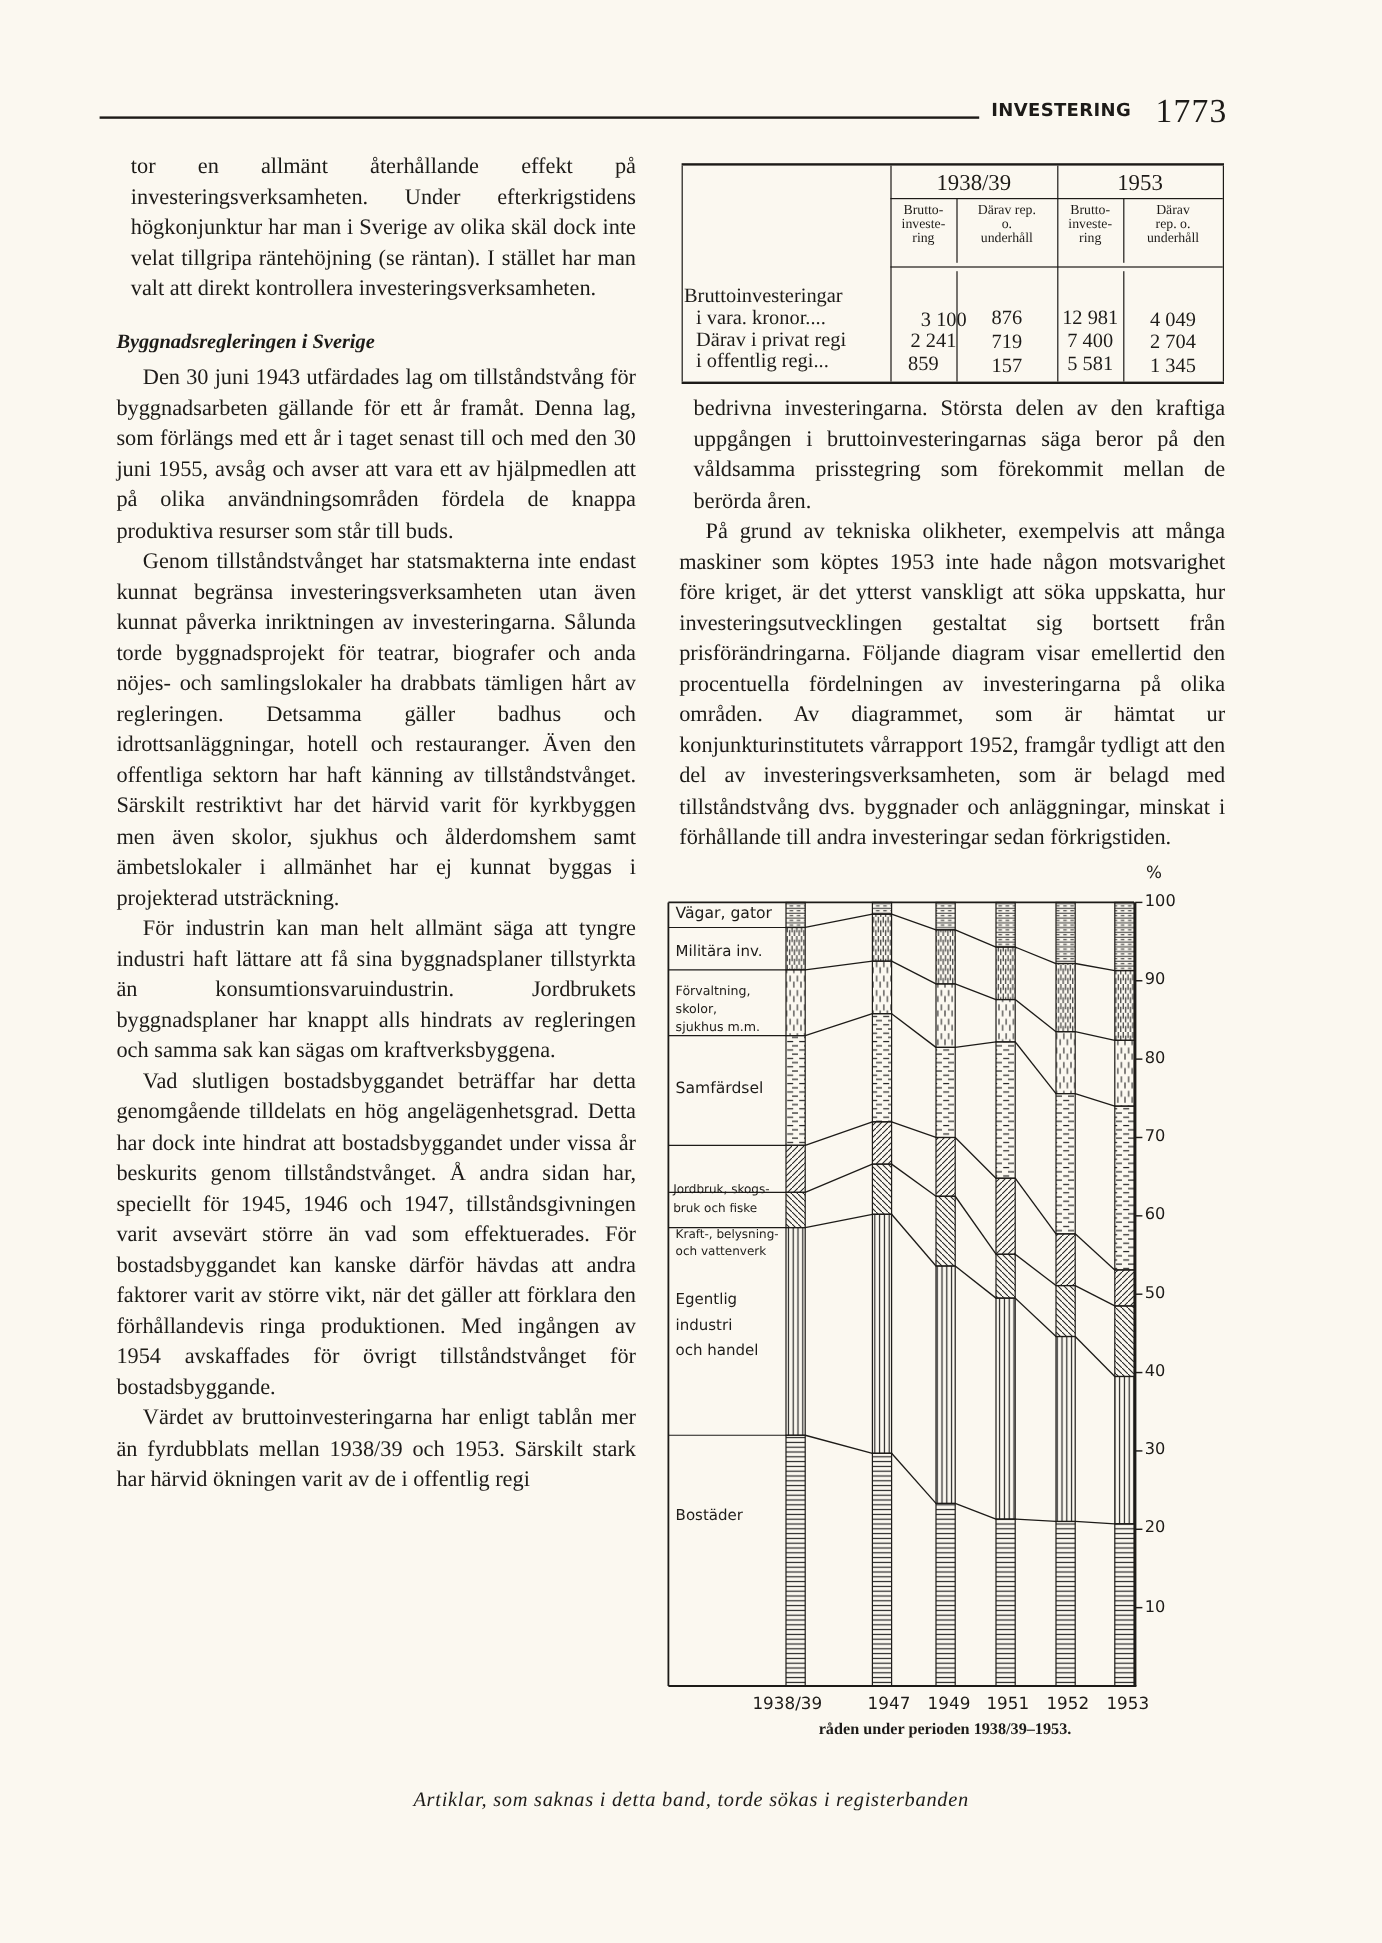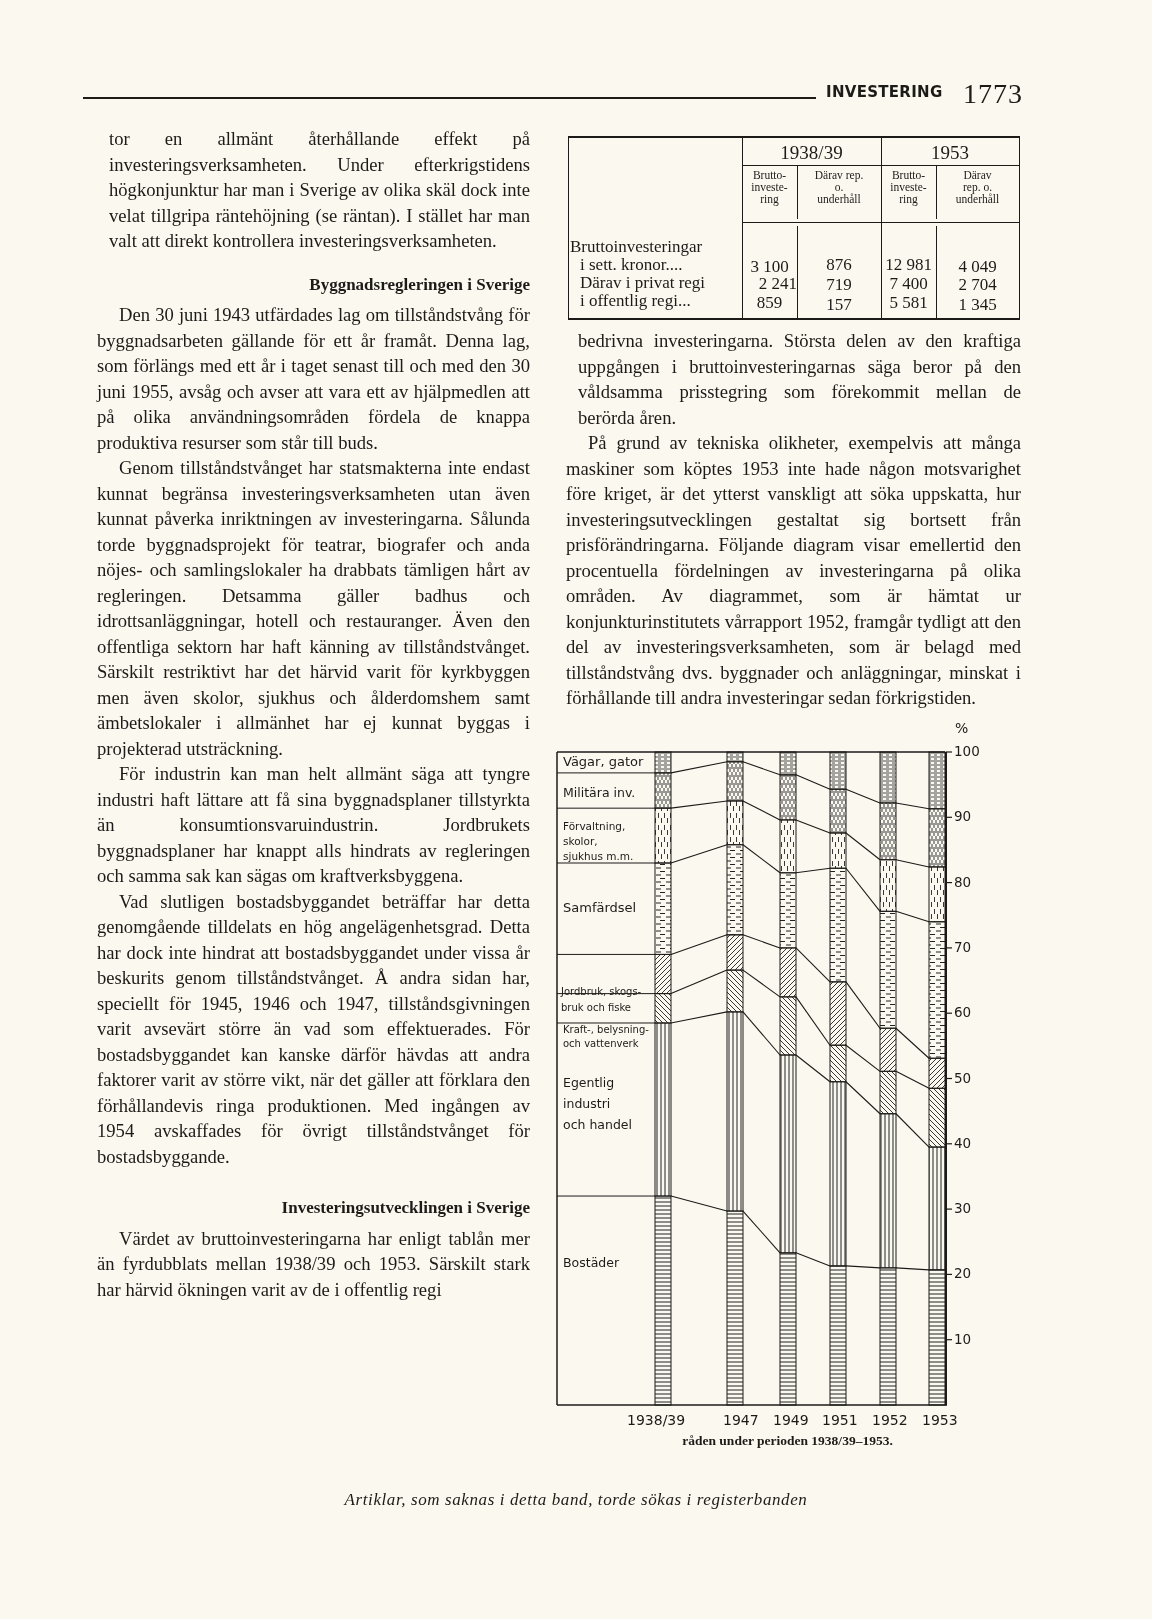--- a/index.html
+++ b/index.html
@@ -28,22 +28,22 @@
     position: absolute;
     font-family: "Liberation Serif", serif;
     font-size: 18.6px; line-height: 25.5px;
     text-align: justify;
   }
   .col-left { left: 97px; top: 126px; width: 433px; }
   .col-right { left: 566px; top: 328px; width: 455px; }
   .col p { margin: 0; text-indent: 22px; }
   .col p.noindent { text-indent: 0; margin-left: 12px; }
   .col h3 {
-    margin: 18px 0 5px 0; text-align: right;
-    font-size: 17px; font-weight: bold; font-family: "Liberation Serif", serif;
+    margin: 18px 0 5px 0; text-align: left;
+    font-size: 17px; font-weight: bold; font-family: "Liberation Serif", serif; font-style: italic;
   }
   .footer {
     position: absolute; left: 0; width: 1152px; top: 1490px;
     text-align: center; font-style: italic;
     font-family: "Liberation Serif", serif; font-size: 17px; letter-spacing: 0.6px;
   }
   
   .tbl {
     position: absolute; left: 568px; top: 136px; width: 452px; height: 180px;
     border-top: 2px solid #1d1b18; border-bottom: 2px solid #1d1b18;
@@ -71,21 +71,20 @@
 <div class="header-section">INVESTERING</div>
 <div class="header-page">1773</div>
 
 <div class="col col-left">
   <p class="noindent">tor en allmänt återhållande effekt på investeringsverksamheten. Under efterkrigstidens högkonjunktur har man i Sverige av olika skäl dock inte velat tillgripa räntehöjning (se räntan). I stället har man valt att direkt kontrollera investeringsverksamheten.</p>
   <h3>Byggnadsregleringen i Sverige</h3>
   <p>Den 30 juni 1943 utfärdades lag om tillståndstvång för byggnadsarbeten gällande för ett år framåt. Denna lag, som förlängs med ett år i taget senast till och med den 30 juni 1955, avsåg och avser att vara ett av hjälpmedlen att på olika användningsområden fördela de knappa produktiva resurser som står till buds.</p>
   <p>Genom tillståndstvånget har statsmakterna inte endast kunnat begränsa investeringsverksamheten utan även kunnat påverka inriktningen av investeringarna. Sålunda torde byggnadsprojekt för teatrar, biografer och anda nöjes- och samlingslokaler ha drabbats tämligen hårt av regleringen. Detsamma gäller badhus och idrottsanläggningar, hotell och restauranger. Även den offentliga sektorn har haft känning av tillståndstvånget. Särskilt restriktivt har det härvid varit för kyrkbyggen men även skolor, sjukhus och ålderdomshem samt ämbetslokaler i allmänhet har ej kunnat byggas i projekterad utsträckning.</p>
   <p>För industrin kan man helt allmänt säga att tyngre industri haft lättare att få sina byggnadsplaner tillstyrkta än konsumtionsvaruindustrin. Jordbrukets byggnadsplaner har knappt alls hindrats av regleringen och samma sak kan sägas om kraftverksbyggena.</p>
   <p>Vad slutligen bostadsbyggandet beträffar har detta genomgående tilldelats en hög angelägenhetsgrad. Detta har dock inte hindrat att bostadsbyggandet under vissa år beskurits genom tillståndstvånget. Å andra sidan har, speciellt för 1945, 1946 och 1947, tillståndsgivningen varit avsevärt större än vad som effektuerades. För bostadsbyggandet kan kanske därför hävdas att andra faktorer varit av större vikt, när det gäller att förklara den förhållandevis ringa produktionen. Med ingången av 1954 avskaffades för övrigt tillståndstvånget för bostadsbyggande.</p>
-  <h3 style="margin-top:26px">Investeringsutvecklingen i Sverige</h3>
   <p>Värdet av bruttoinvesteringarna har enligt tablån mer än fyrdubblats mellan 1938/39 och 1953. Särskilt stark har härvid ökningen varit av de i offentlig regi</p>
 </div>
 
 <div class="tbl">
   <div class="vline" style="left:0;top:0;height:180px;"></div>
   <div class="vline" style="left:0;top:0;height:180px;left:451px;"></div>
   <div class="vline" style="left:174px;top:0;height:180px;"></div>
   <div class="vline" style="left:313px;top:0;height:180px;"></div>
   <div class="vline" style="left:229px;top:27px;height:54px;"></div>
   <div class="vline" style="left:368px;top:27px;height:54px;"></div>
@@ -112,25 +111,25 @@
       <div>investe-</div>
       <div>ring</div>
   </div>
   <div class="cell sub" style="left:368px;top:31px;width:83px;">
     <div>Därav</div>
       <div>rep. o.</div>
       <div>underhåll</div>
   </div>
 
   <div class="rowlabel" style="top:100px;">Bruttoinvesteringar</div>
-  <div class="rowlabel" style="top:118px;left:12px;">  i sett. kronor....</div>
+  <div class="rowlabel" style="top:118px;left:12px;">  i vara. kronor....</div>
   <div class="rowlabel" style="top:136px;left:12px;">  Därav i privat regi</div>
   <div class="rowlabel" style="top:154px;left:12px;">  i offentlig regi...</div>
 
-  <div class="cell num" style="left:174px;top:120px;width:55px;">3 100</div>
+  <div class="cell num" style="left:174px;top:120px;width:55px;padding-left:17px;">3 100</div>
   <div class="cell num" style="left:229px;top:118px;width:84px;">876</div>
   <div class="cell num" style="left:313px;top:118px;width:55px;">12 981</div>
   <div class="cell num" style="left:368px;top:120px;width:83px;">4 049</div>
 
   <div class="cell num" style="left:174px;top:137px;width:55px;text-align:right;">2 241</div>
   <div class="cell num" style="left:229px;top:138px;width:84px;">719</div>
   <div class="cell num" style="left:313px;top:137px;width:55px;">7 400</div>
   <div class="cell num" style="left:368px;top:138px;width:83px;">2 704</div>
 
   <div class="cell num" style="left:174px;top:156px;width:55px;">859</div>

